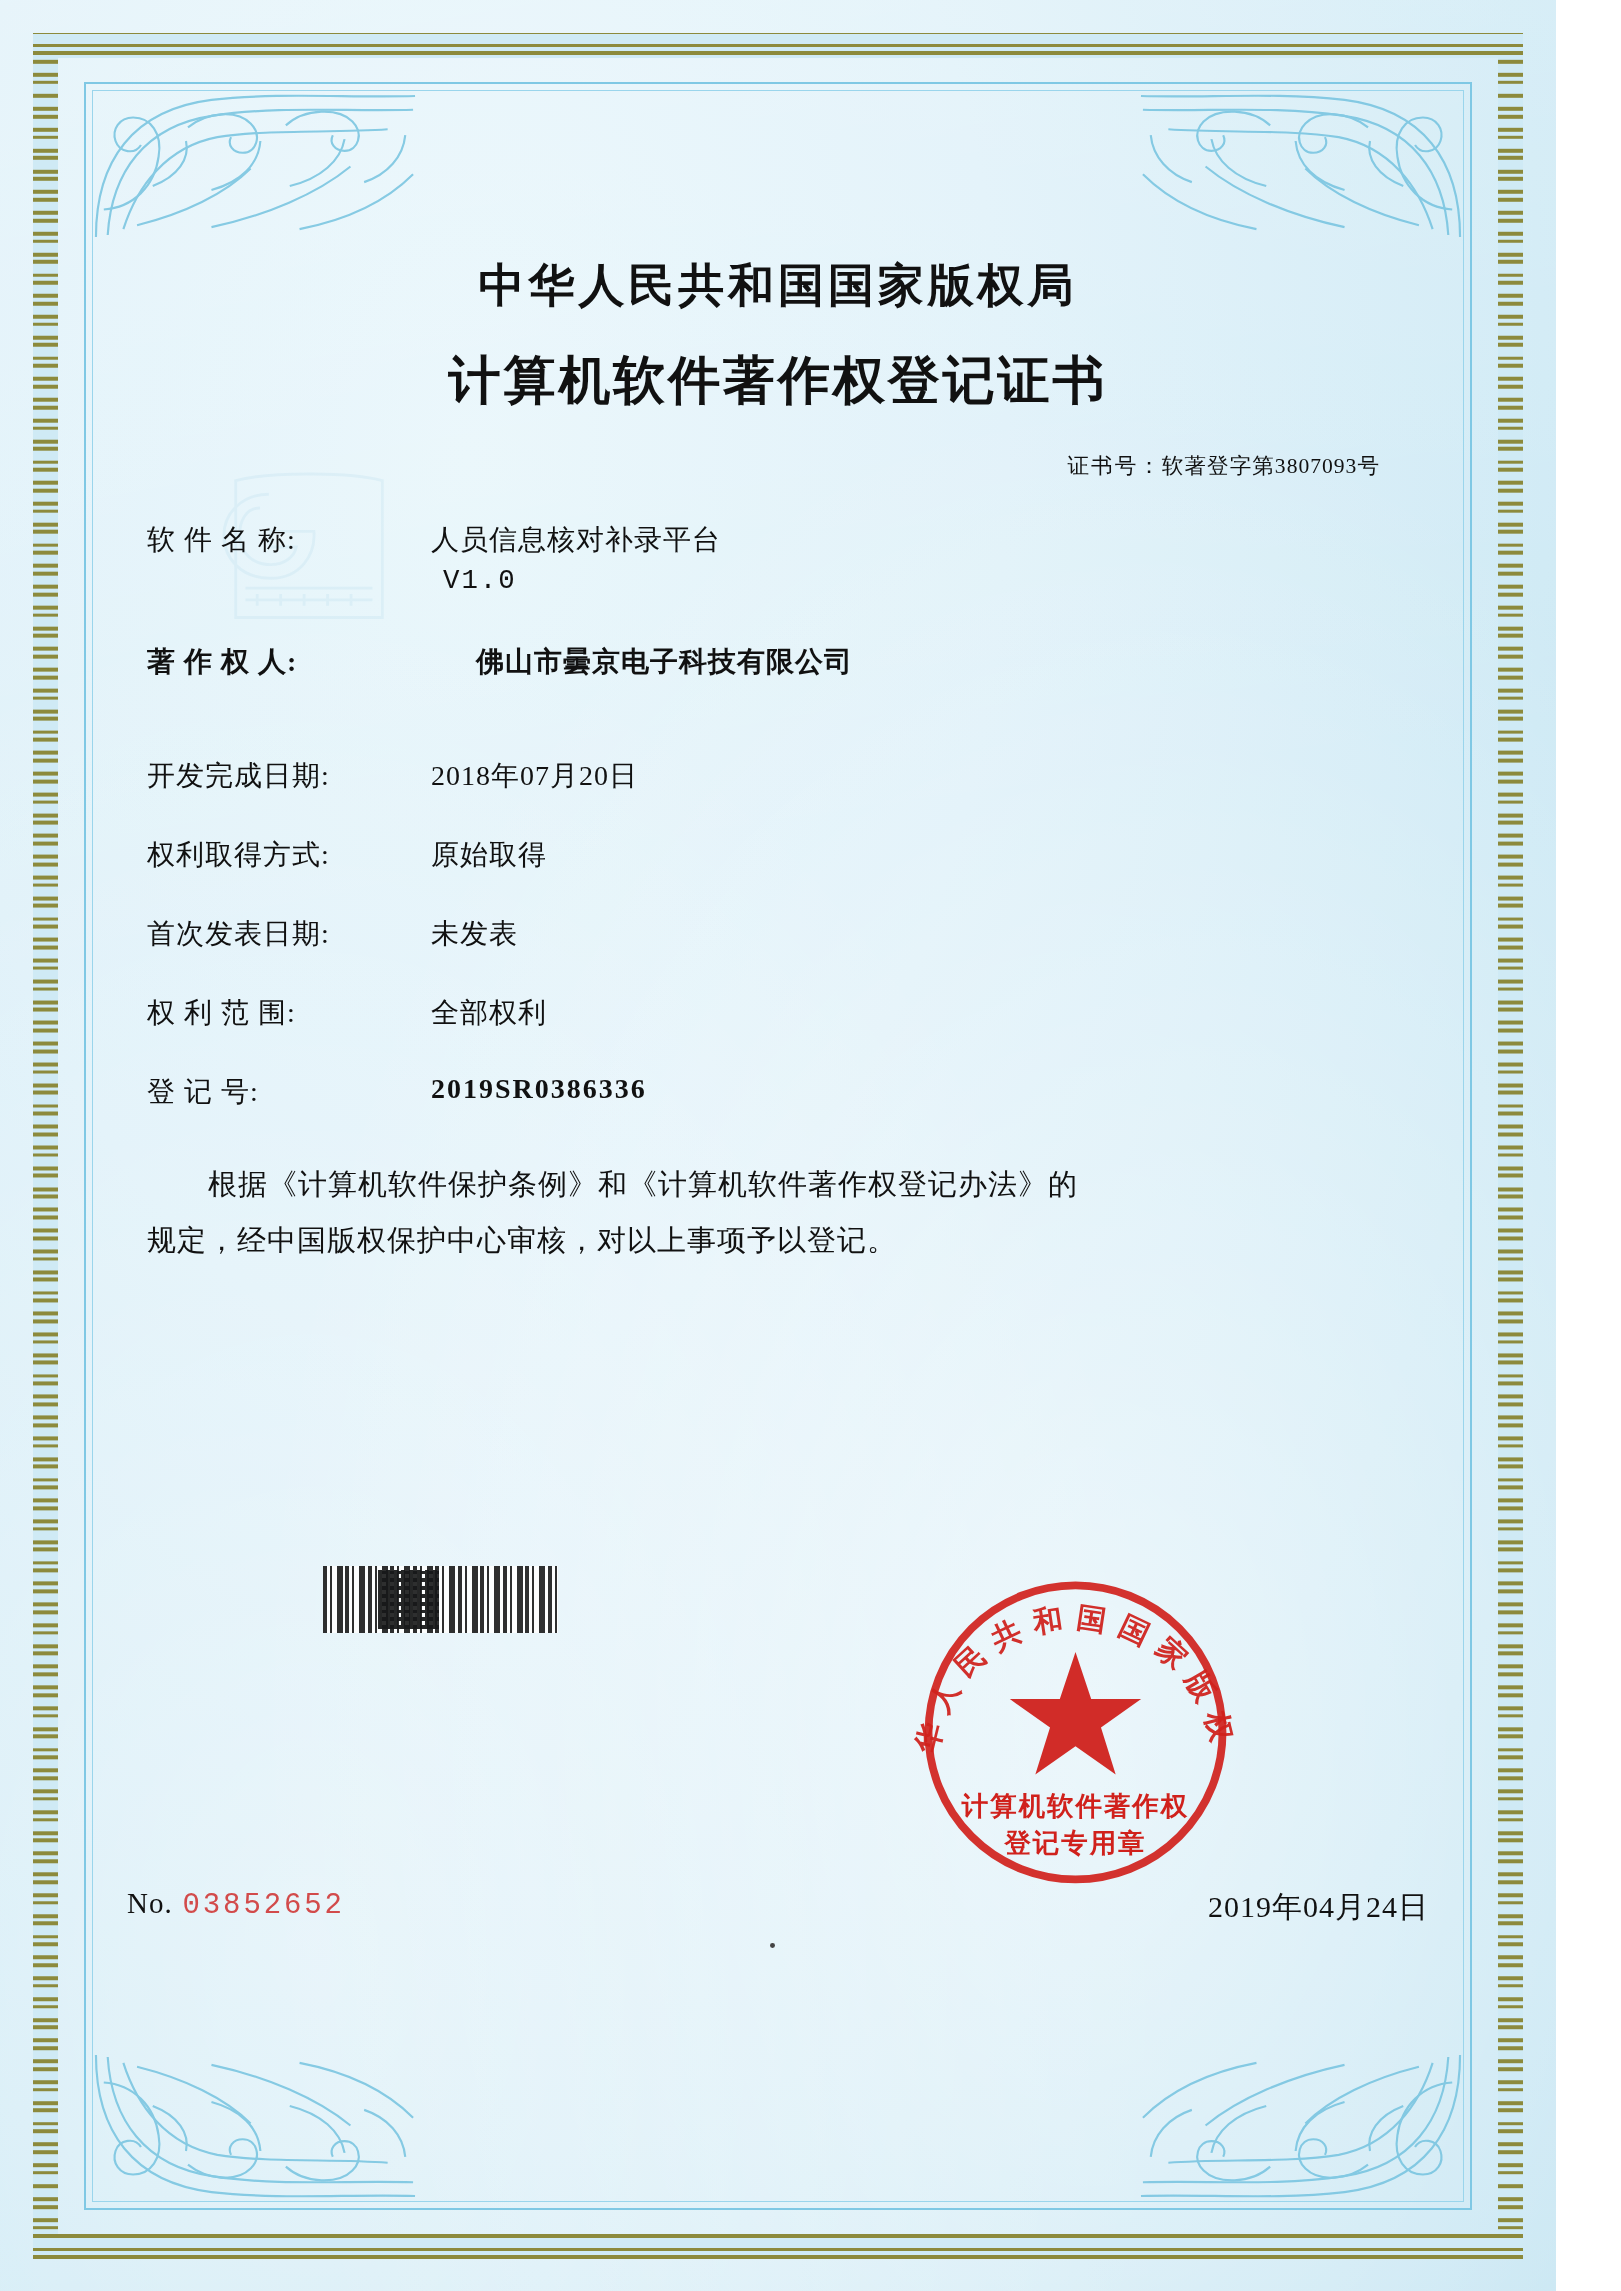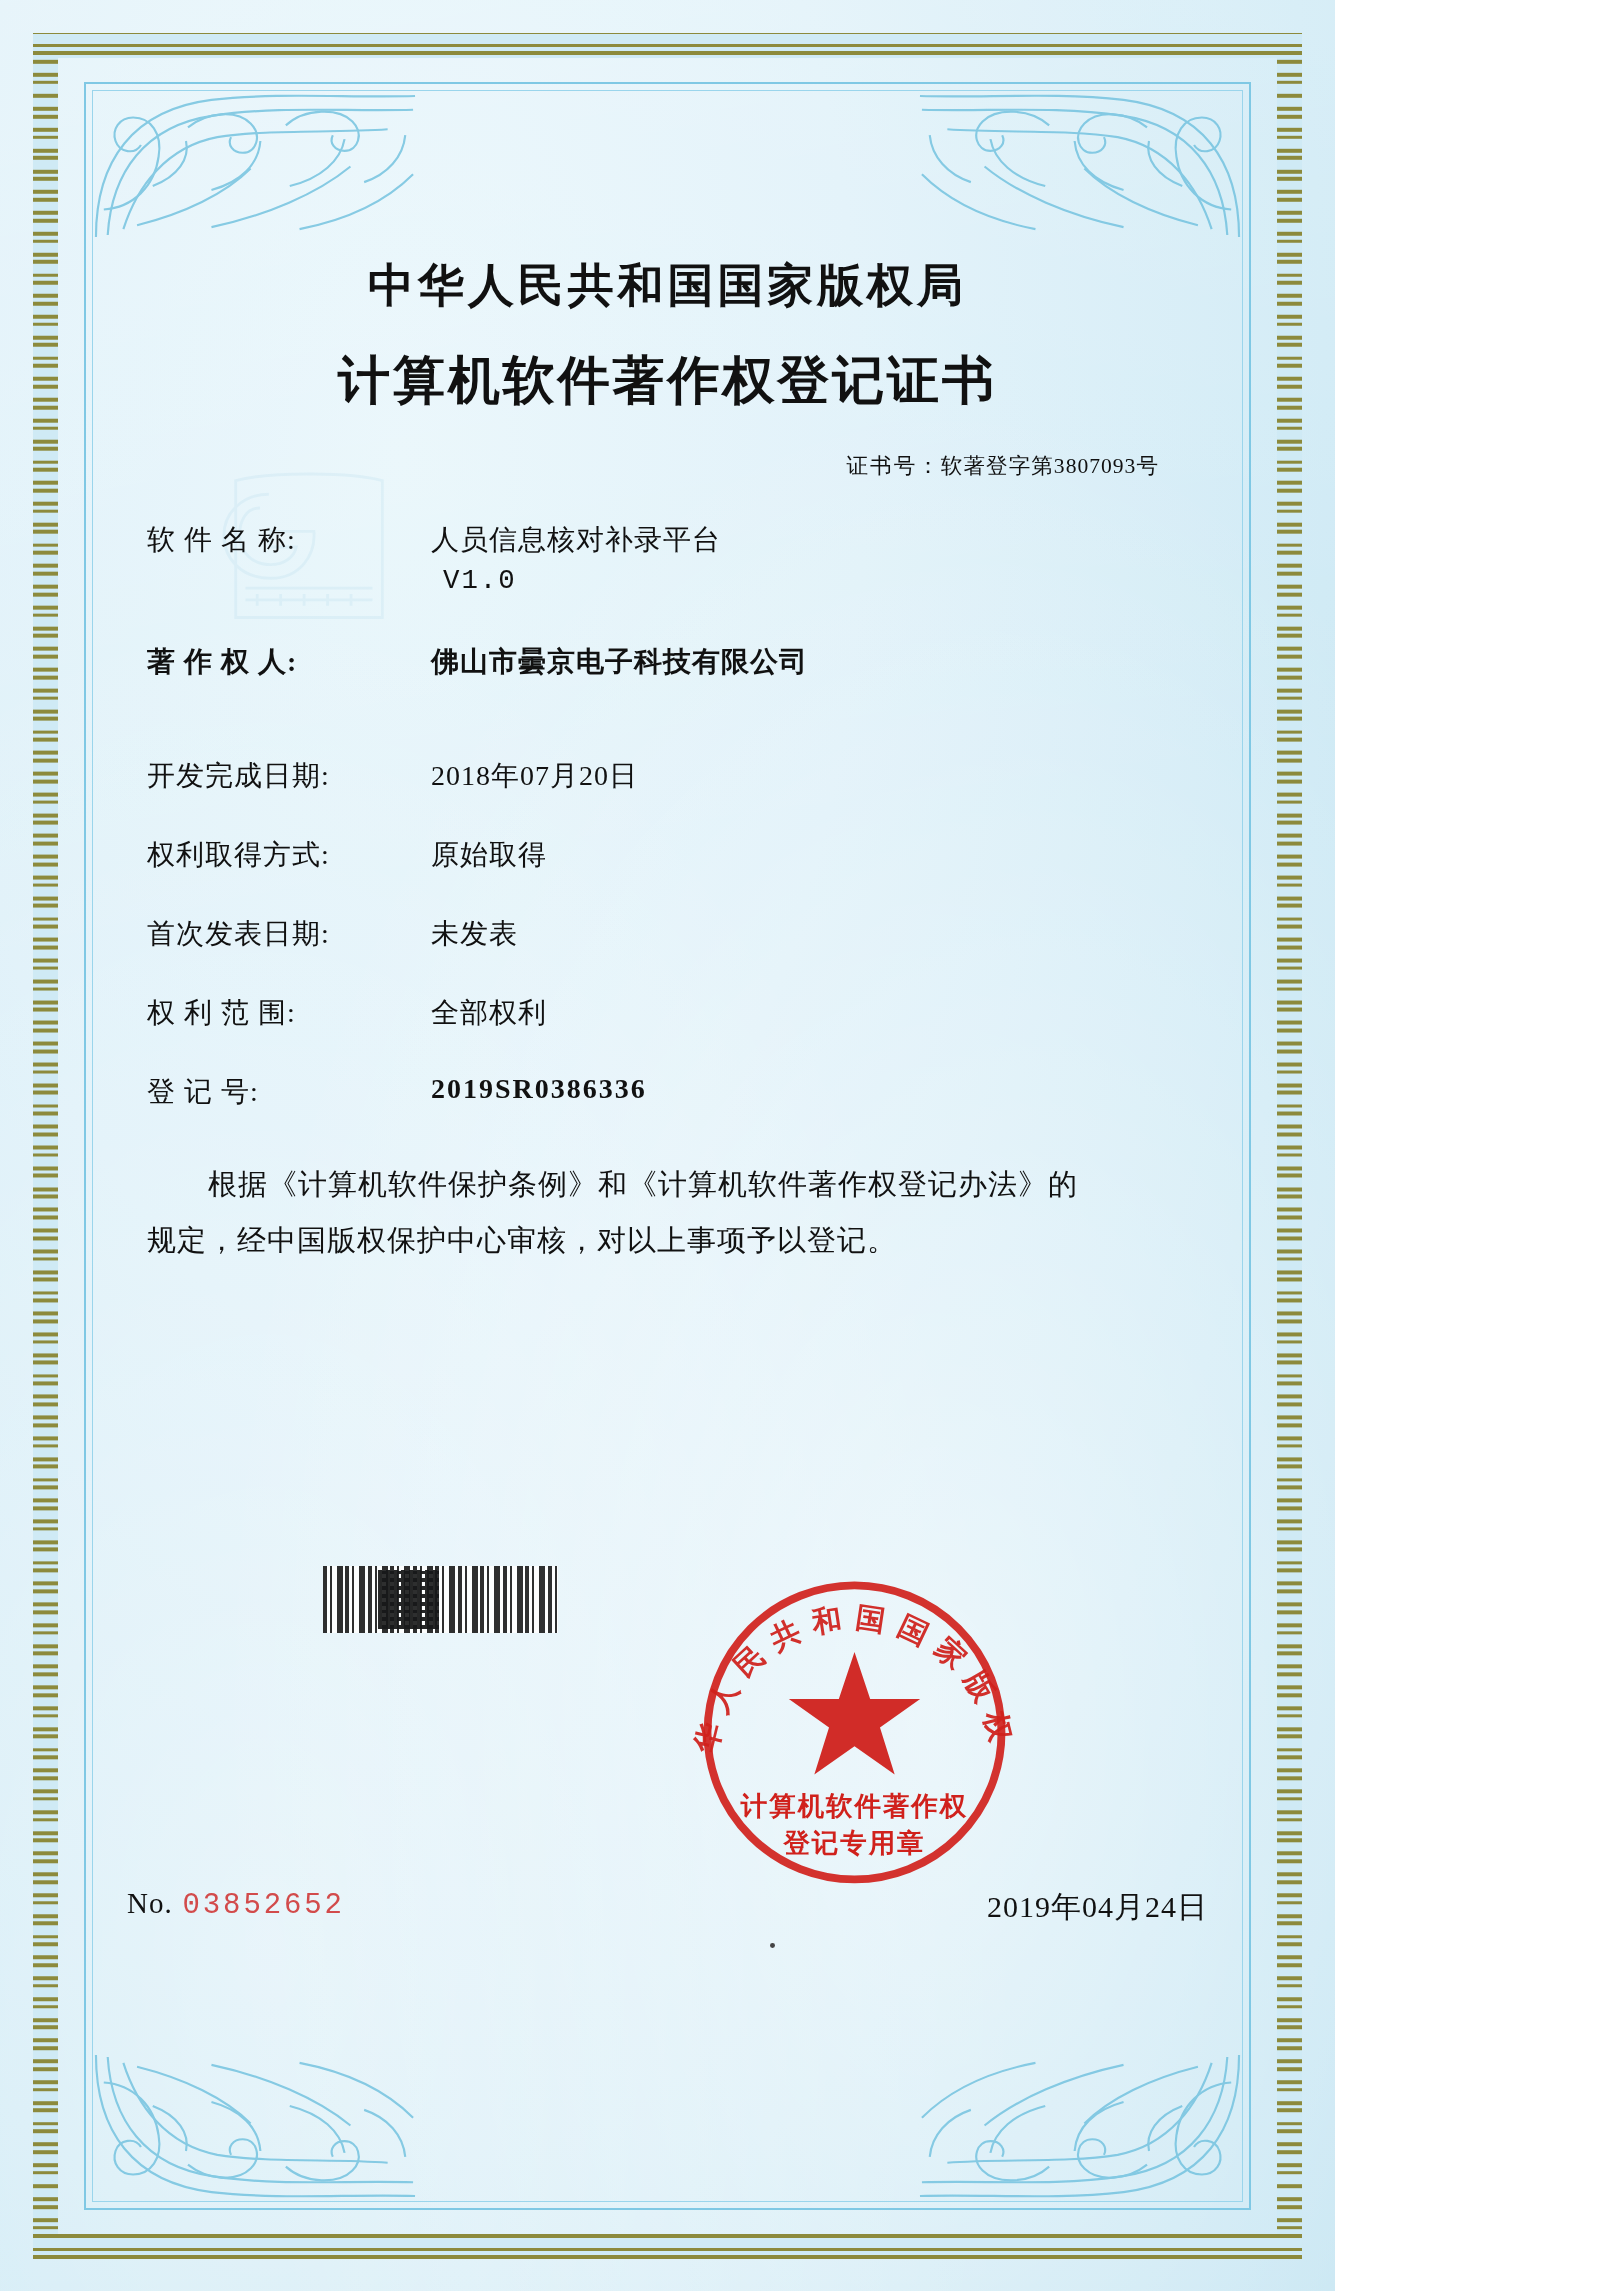--- a/index.html
+++ b/index.html
@@ -4,21 +4,21 @@
 <style>
   html,body{margin:0;padding:0;}
   body{
     width:1621px;height:2292px;
     background:#ffffff;
     font-family:"Liberation Serif","DejaVu Serif",serif;
     overflow:hidden;
   }
   .page{
     position:relative;
-    width:1335px;height:2292px;
+    width:1556px;height:2292px;
     background:
       radial-gradient(ellipse at 30% 20%, #e8f6fb 0%, #dff1f9 35%, #cfeaf5 70%, #c3e4f2 100%);
     box-sizing:border-box;
   }
   
   .wash{
     position:absolute;inset:0;
     background:
       radial-gradient(ellipse at 70% 75%, rgba(255,255,255,0.55) 0%, rgba(255,255,255,0) 55%),
       radial-gradient(ellipse at 20% 85%, rgba(255,255,255,0.45) 0%, rgba(255,255,255,0) 50%),
@@ -123,21 +123,21 @@
     letter-spacing:1px;
   }
   .row .value .ver{
     display:block;
     margin-top:5.9px;
     font-family:"Liberation Mono","DejaVu Sans Mono",monospace;
     font-size:27.4px;
     letter-spacing:2px;
     margin-left:12px;
   }
-  .row.owner{margin-top:47px;font-weight:700;}
+  .row.owner{margin-top:47px;font-weight:700;gap:45px;}
   .row.owner .value{font-weight:700;}
   .block2{margin-top:76px;}
   .block2 .row{margin-bottom:41px;}
   .row .value.mono{
     font-family:"Liberation Serif","DejaVu Serif",serif;
     letter-spacing:2px;
     font-weight:600;
   }
   .para{
     margin-top:45px;

